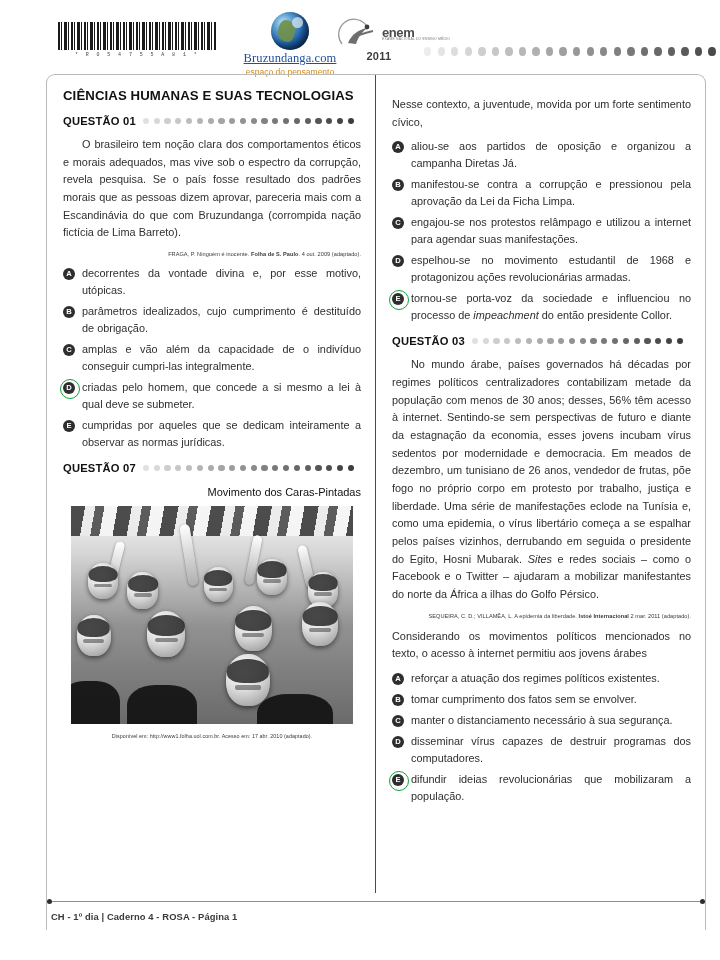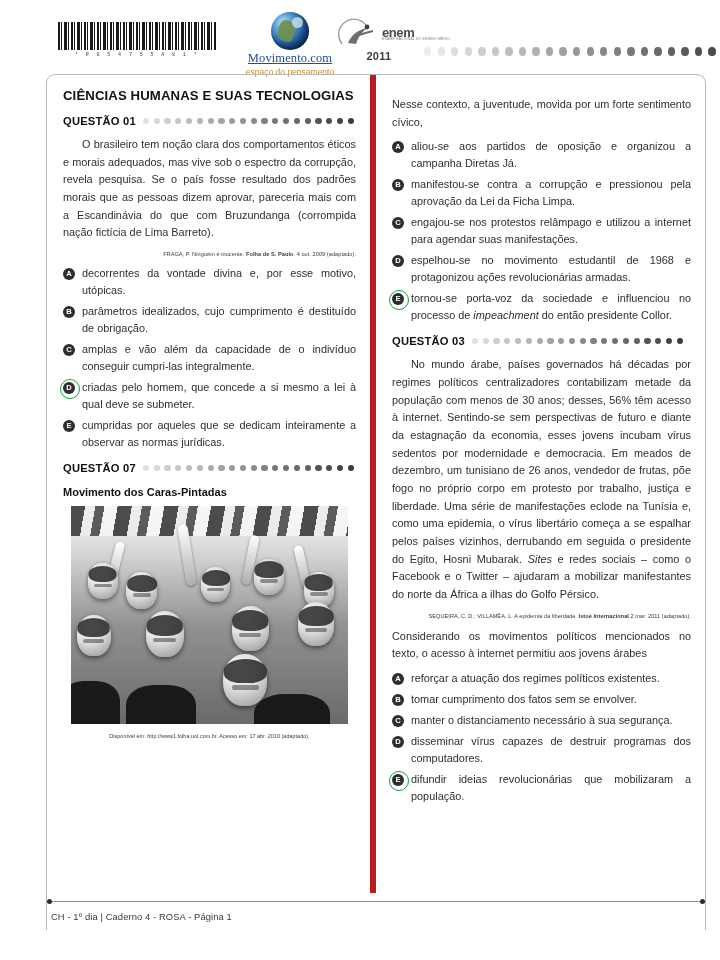--- a/index.html
+++ b/index.html
@@ -165,21 +165,21 @@
     left: 0; top: 0;
     width: 100%;
     height: 818px;
     display: flex;
   }
   .col {
     width: 50%;
     padding: 12px 14px 0 16px;
     position: relative;
   }
-  .col-left { border-right: 6px solid #b91c1c; }
+  .col-left { border-right: 1px solid #b91c1c; }
 
   
   .discipline {
     font-size: 13.2px;
     font-weight: bold;
     color: #111;
     line-height: 1.30;
     letter-spacing: .1px;
   }
   .question-range {
@@ -272,23 +272,23 @@
     line-height: 1.56;
     text-align: justify;
     color: #2f2f2f;
     flex: 1;
   }
   .alt-text i { font-style: italic; }
 
   
   .fig-title {
     font-size: 11px;
-    font-weight: bold;
+    font-weight: normal;
     color: #111;
-    text-align: left;
+    text-align: right;
     margin-top: 12px;
   }
   .fig-wrap {
     margin-top: 8px;
     padding: 0 8px;
   }
   .photo {
     width: 100%;
     height: 218px;
     position: relative;
@@ -374,35 +374,36 @@
   .footer-rule::before { left: 0; }
   .footer-rule::after { right: 0; }
 
   .footer-text {
     position: absolute;
     left: 4px;
     bottom: 8px;
     font-size: 9.4px;
     color: #3a3a3a;
     letter-spacing: .1px;
+    font-weight: bold;
   }
 </style>
 </head>
 <body>
 
 <div class="page-header">
 
   <div class="barcode-block">
     <div class="barcode-bars"></div>
     <div class="barcode-text">* R 0 5 4 7 5 5 A 8 1 *</div>
   </div>
 
   <div class="geo-block">
     <div class="geo-globe"></div>
-    <div class="geo-name">Movimento.com</div>
+    <div class="geo-name">Bruzundanga.com</div>
     <div class="geo-tag">espaço do pensamento</div>
   </div>
 
   <div class="enem-block">
     <div class="enem-mark">
       <svg width="86" height="30" viewBox="0 0 86 30">
         <path d="M6 26 A15 15 0 1 1 30 7" fill="none" stroke="#9a9a9a" stroke-width="1.3"></path>
         <path d="M12 25 C16 16, 22 12, 31 10 C25 15, 22 20, 20 26 Z" fill="#6e6e6e"></path>
         <circle cx="31" cy="9" r="2.4" fill="#3d3d3d"></circle>
         <path d="M20 18 C26 16, 32 14, 37 13" stroke="#6e6e6e" stroke-width="2" fill="none"></path>

